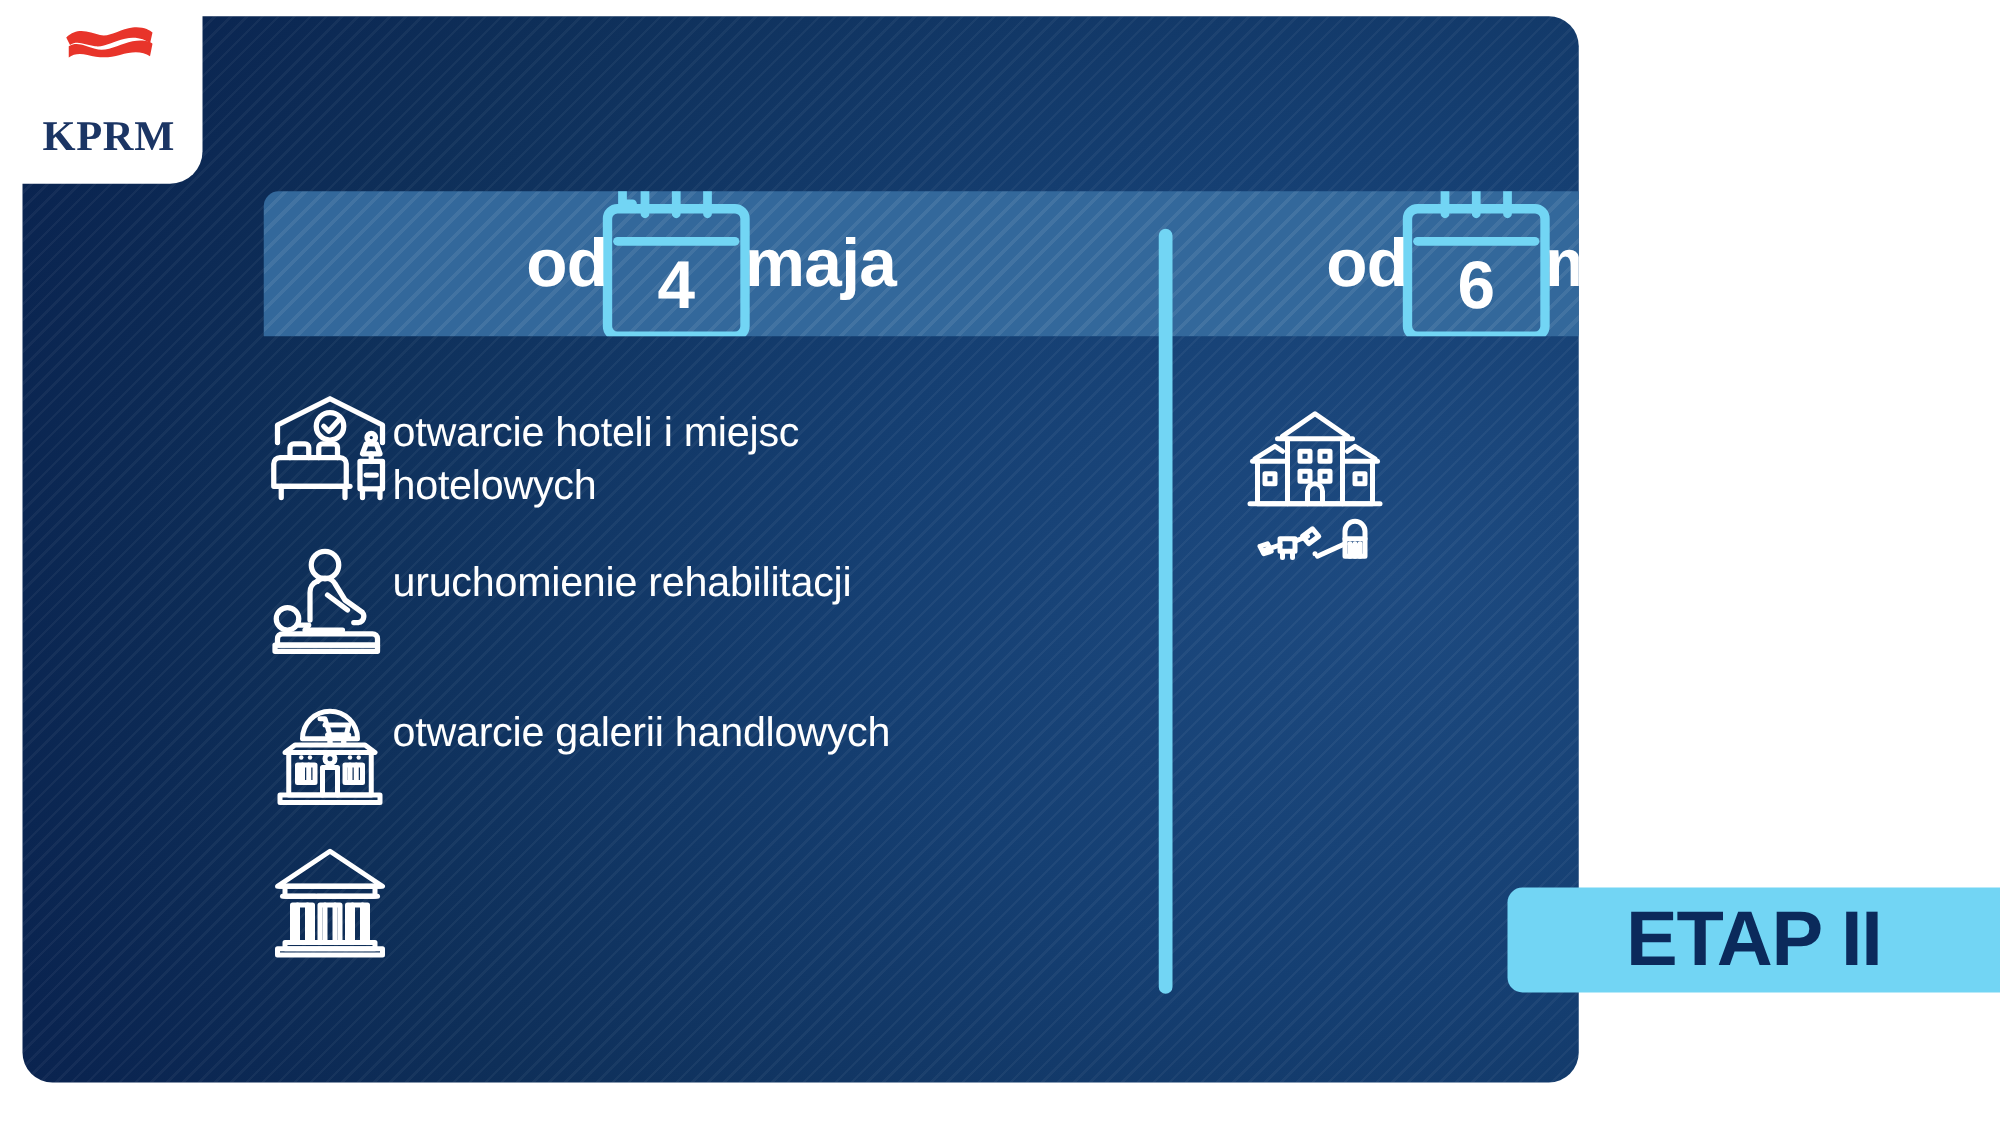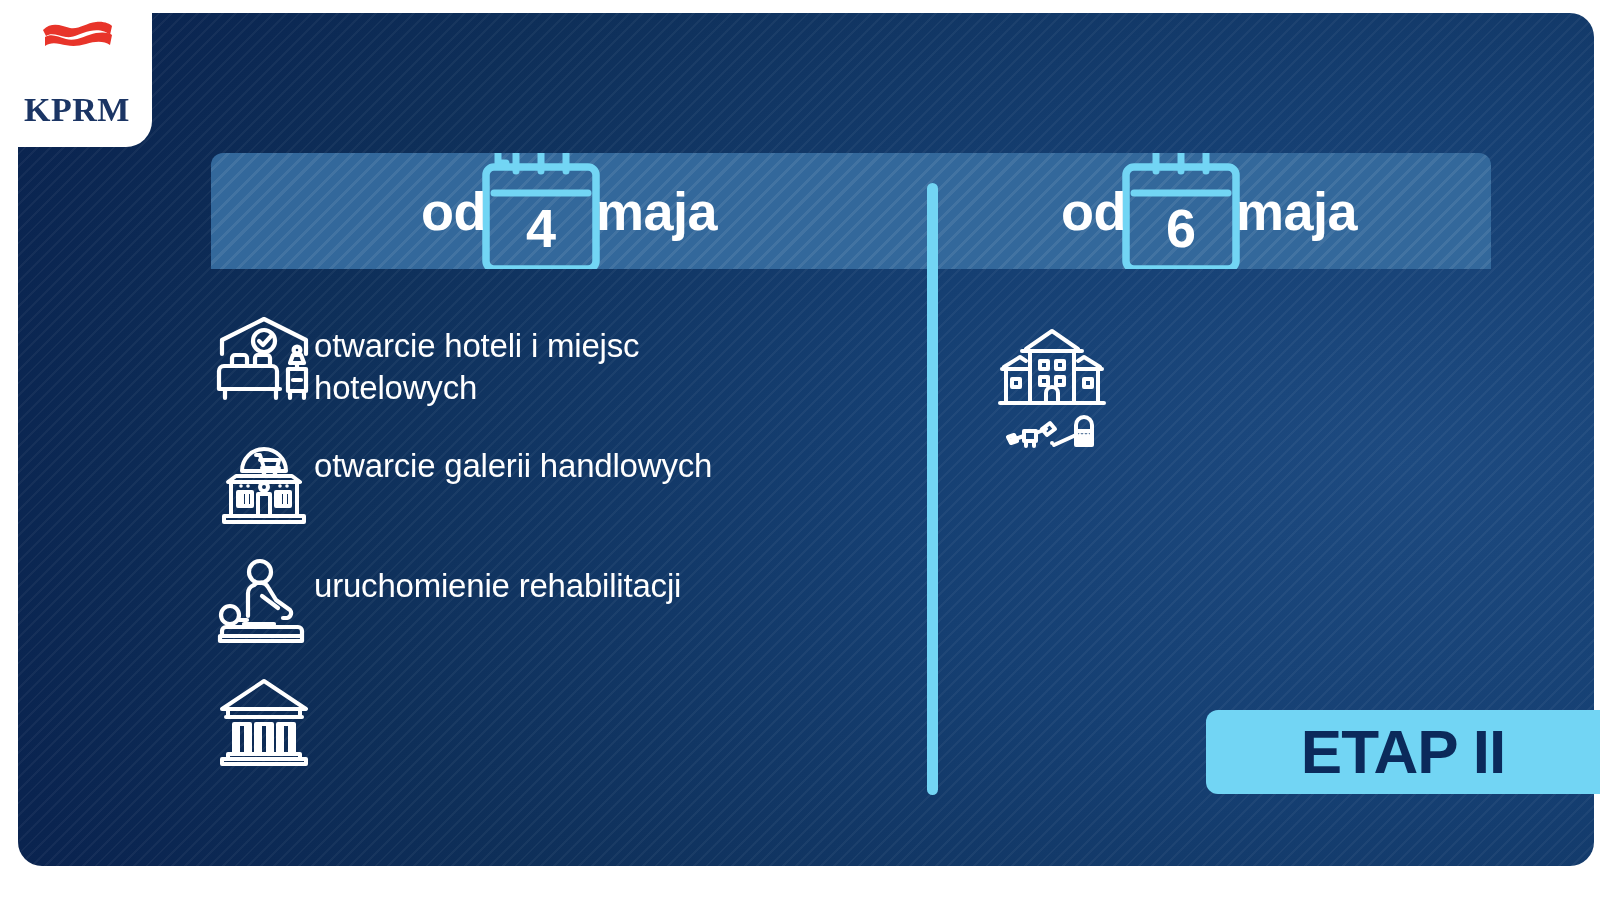--- a/index.html
+++ b/index.html
@@ -8,42 +8,42 @@
     background:#ffffff;
     font-family:"Liberation Sans", sans-serif;
     overflow:hidden;
     position:relative;
   }
 
   
   #card {
     position:absolute;
     left:18px; top:13px;
-    width:1576px; height:853px;
+    width:1245px; height:853px;
     border-radius:24px;
     overflow:hidden;
     background:
       radial-gradient(120% 140% at 88% 52%, #1d4a80 0%, #153f72 28%, #0e2f59 58%, #0a2450 78%, #09214a 100%);
   }
   
   #card-texture {
     position:absolute; inset:0;
     background-image:repeating-linear-gradient(
         135deg,
         rgba(255,255,255,0.045) 0px,
         rgba(255,255,255,0.045) 2px,
         rgba(255,255,255,0.0) 2px,
         rgba(255,255,255,0.0) 9px);
     pointer-events:none;
   }
 
   
   #logo-card {
     position:absolute;
-    left:2px; top:0;
+    left:12px; top:0;
     width:150px; height:147px;
     background:#ffffff;
     border-bottom-right-radius:26px;
     z-index:40;
     display:flex; flex-direction:column;
     align-items:center; justify-content:center;gap:40px;
   }
   #logo-flag { width:74px; height:30px; display:block; margin-bottom:2px; }
   #logo-text {
     font-family:"Liberation Serif", serif;
@@ -217,20 +217,38 @@
             <path d="M79 71 h8"></path>
             <path d="M76 82 v7 M90 82 v7"></path>
             <path d="M83 60 v-6"></path>
             <path d="M76 54 h14 l-3 -8 h-8 z"></path>
             <circle cx="83" cy="41" r="3.4"></circle>
           </g>
         </svg>
       </span>
       <span class="item-label">otwarcie hoteli i miejsc
 hotelowych</span>
+    </div>
+
+    <div class="item">
+      <span class="item-icon">
+        <svg width="100" height="100" viewBox="0 0 100 100" fill="none" xmlns="http://www.w3.org/2000/svg">
+          <g stroke="#ffffff" stroke-width="4.2" stroke-linecap="round" stroke-linejoin="round" fill="none">
+            <circle cx="46" cy="23" r="11"></circle>
+            <path d="M40 36 a9 9 0 0 1 14 2 l8 13 l14 10 a5 5 0 0 1 -3 8 h-4"></path>
+            <path d="M40 36 a9 9 0 0 0 -6 9 v22"></path>
+            <path d="M48 47 l16 12"></path>
+            <circle cx="16" cy="66" r="9"></circle>
+            <path d="M25 71 h8 M30 75 h30"></path>
+            <path d="M12 78 h72 a4 4 0 0 1 4 4 v5 h-80 v-5 a4 4 0 0 1 4 -4 z"></path>
+            <path d="M6 87 h82 v5 h-82 z"></path>
+          </g>
+        </svg>
+      </span>
+      <span class="item-label">uruchomienie rehabilitacji</span>
     </div>
 
     <div class="item">
       <span class="item-icon">
         <svg width="100" height="100" viewBox="0 0 100 100" fill="none" xmlns="http://www.w3.org/2000/svg">
           <g stroke="#ffffff" stroke-width="4" stroke-linecap="round" stroke-linejoin="round" fill="none">
             <path d="M28 42 a22 22 0 0 1 44 0 z"></path>
             <path d="M42 26 h4 l4 13 h15"></path>
             <path d="M46 31 h19 l-2 8 h-15"></path>
             <circle cx="50" cy="44.5" r="2.2" fill="#ffffff" stroke="none"></circle>
@@ -244,38 +262,20 @@
             <path d="M62 63 h14 v14 h-14 z"></path>
             <path d="M28 63 v14 M33 63 v14 M66 63 v14 M71 63 v14"></path>
             <circle cx="27" cy="57" r="1.8" fill="#ffffff" stroke="none"></circle>
             <circle cx="34" cy="57" r="1.8" fill="#ffffff" stroke="none"></circle>
             <circle cx="66" cy="57" r="1.8" fill="#ffffff" stroke="none"></circle>
             <circle cx="73" cy="57" r="1.8" fill="#ffffff" stroke="none"></circle>
           </g>
         </svg>
       </span>
       <span class="item-label">otwarcie galerii handlowych</span>
-    </div>
-
-    <div class="item">
-      <span class="item-icon">
-        <svg width="100" height="100" viewBox="0 0 100 100" fill="none" xmlns="http://www.w3.org/2000/svg">
-          <g stroke="#ffffff" stroke-width="4.2" stroke-linecap="round" stroke-linejoin="round" fill="none">
-            <circle cx="46" cy="23" r="11"></circle>
-            <path d="M40 36 a9 9 0 0 1 14 2 l8 13 l14 10 a5 5 0 0 1 -3 8 h-4"></path>
-            <path d="M40 36 a9 9 0 0 0 -6 9 v22"></path>
-            <path d="M48 47 l16 12"></path>
-            <circle cx="16" cy="66" r="9"></circle>
-            <path d="M25 71 h8 M30 75 h30"></path>
-            <path d="M12 78 h72 a4 4 0 0 1 4 4 v5 h-80 v-5 a4 4 0 0 1 4 -4 z"></path>
-            <path d="M6 87 h82 v5 h-82 z"></path>
-          </g>
-        </svg>
-      </span>
-      <span class="item-label">uruchomienie rehabilitacji</span>
     </div>
 
     <div class="item">
       <span class="item-icon">
         <svg width="100" height="100" viewBox="0 0 100 100" fill="none" xmlns="http://www.w3.org/2000/svg">
           <g stroke="#ffffff" stroke-width="4" stroke-linecap="round" stroke-linejoin="round" fill="none">
             <path d="M8 40 L50 12 L92 40 z"></path>
             <path d="M10 40 h80"></path>
             <path d="M12 48 h76"></path>
             <path d="M14 40 h72 v8 h-72 z"></path>

